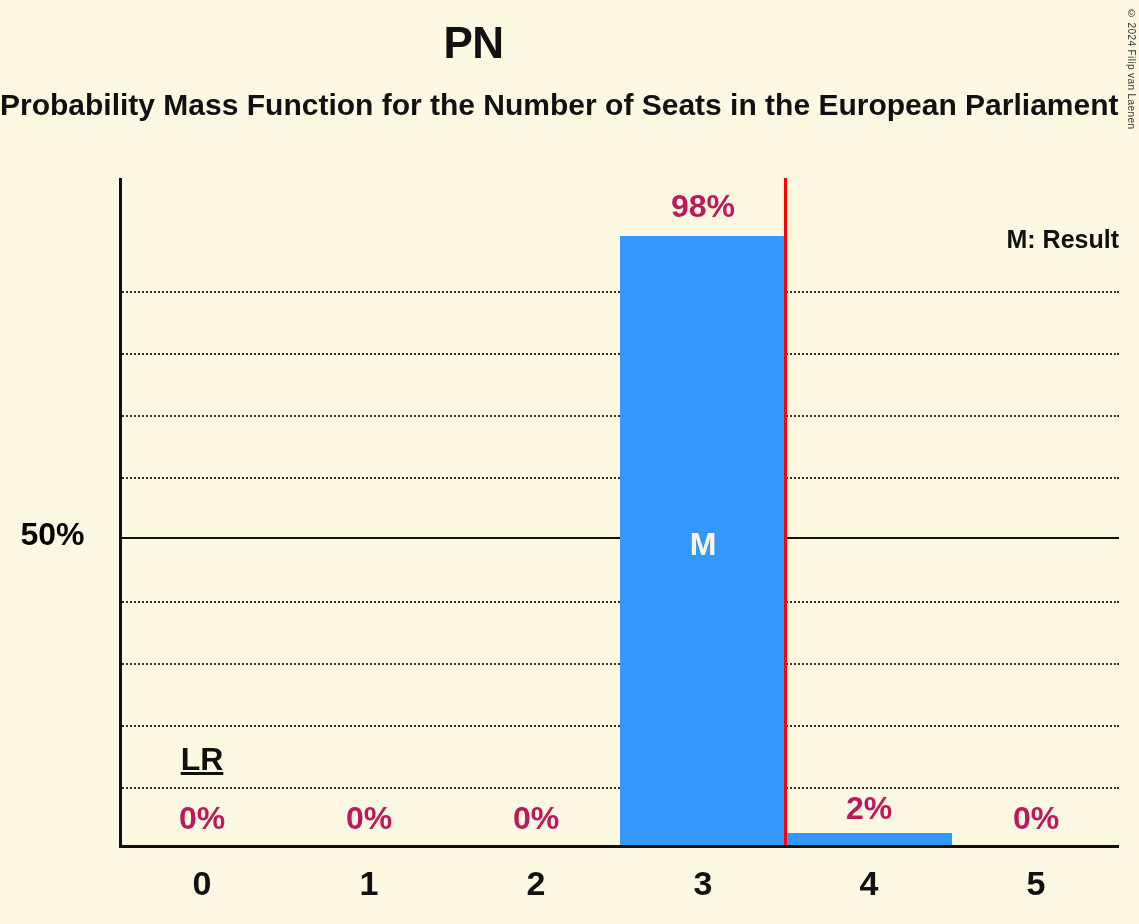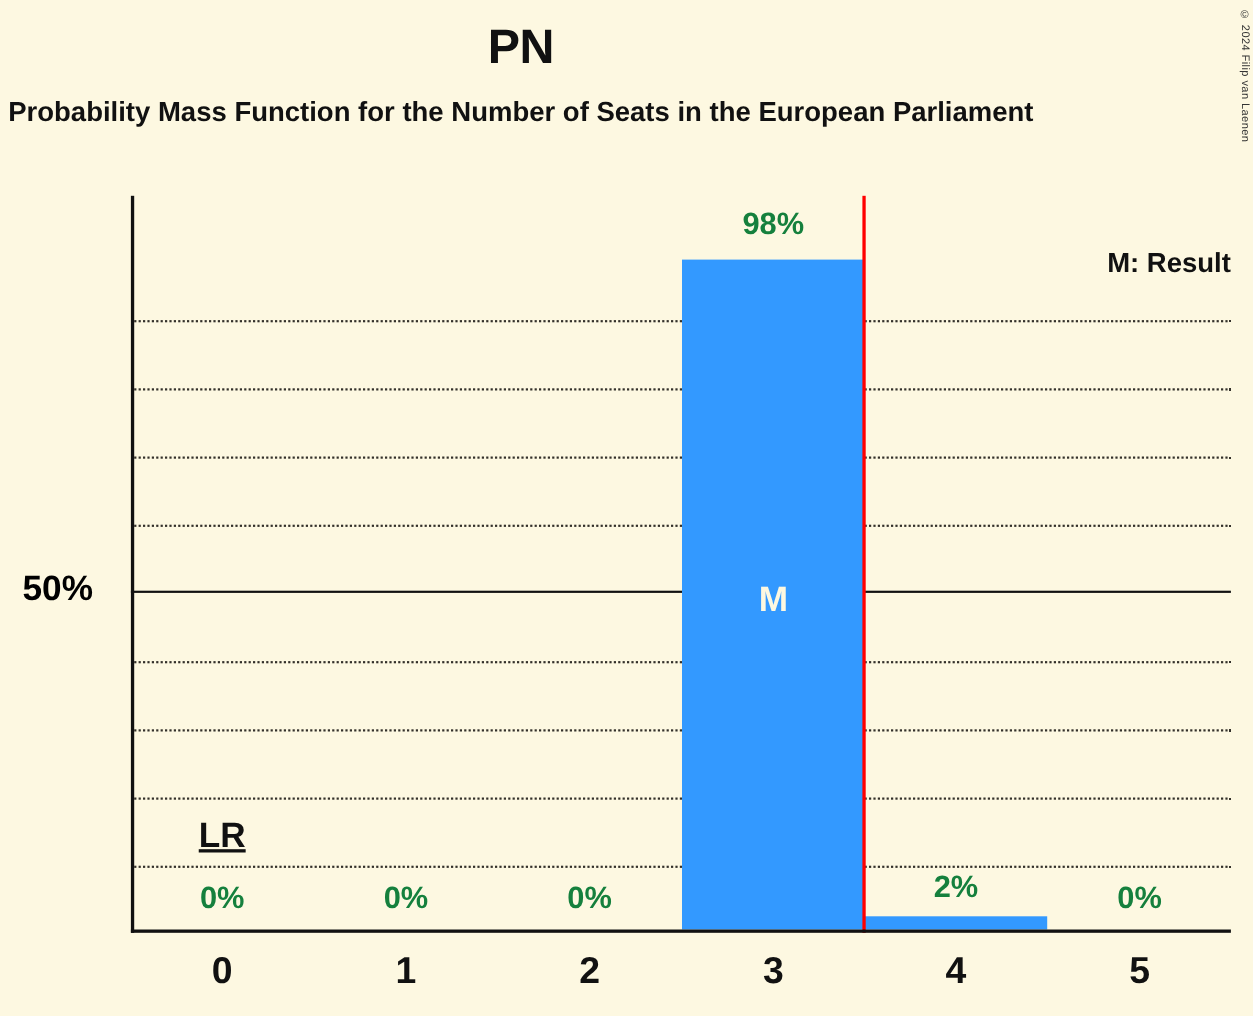--- a/index.html
+++ b/index.html
@@ -31,21 +31,21 @@
     color: #111111;
     white-space: nowrap;
   }
   #chart-title {
     top: 18px;
     font-size: 44px;
     letter-spacing: -0.5px;
   }
   #chart-subtitle {
     top: 88px;
-    font-size: 25px;
+    font-size: 30px;
   }
   #chart-subsubtitle {
     top: 137px;
     font-size: 23px;
   }
 
   
   #copyright {
     position: absolute;
     top: 8px;
@@ -107,23 +107,23 @@
     position: absolute;
     top: 0;
     width: 3px;
     height: 670px;
     background: #ff0000;
   }
 
   .value-label {
     position: absolute;
     text-align: center;
-    font-size: 28px;
-    font-weight: bold;
-    color: #15803d;
+    font-size: 32px;
+    font-weight: bold;
+    color: #be185d;
     white-space: nowrap;
   }
   .marker-label {
     position: absolute;
     text-align: center;
     font-size: 32px;
     font-weight: bold;
     white-space: nowrap;
   }
   #median-marker {

